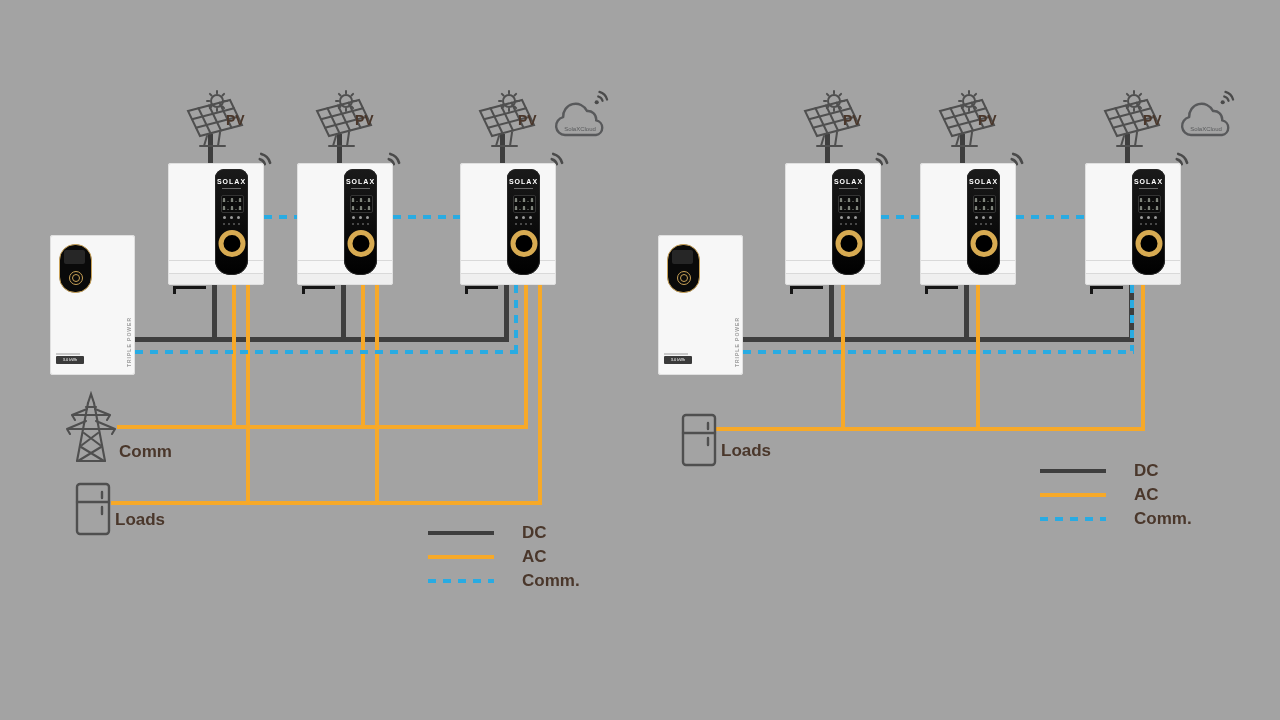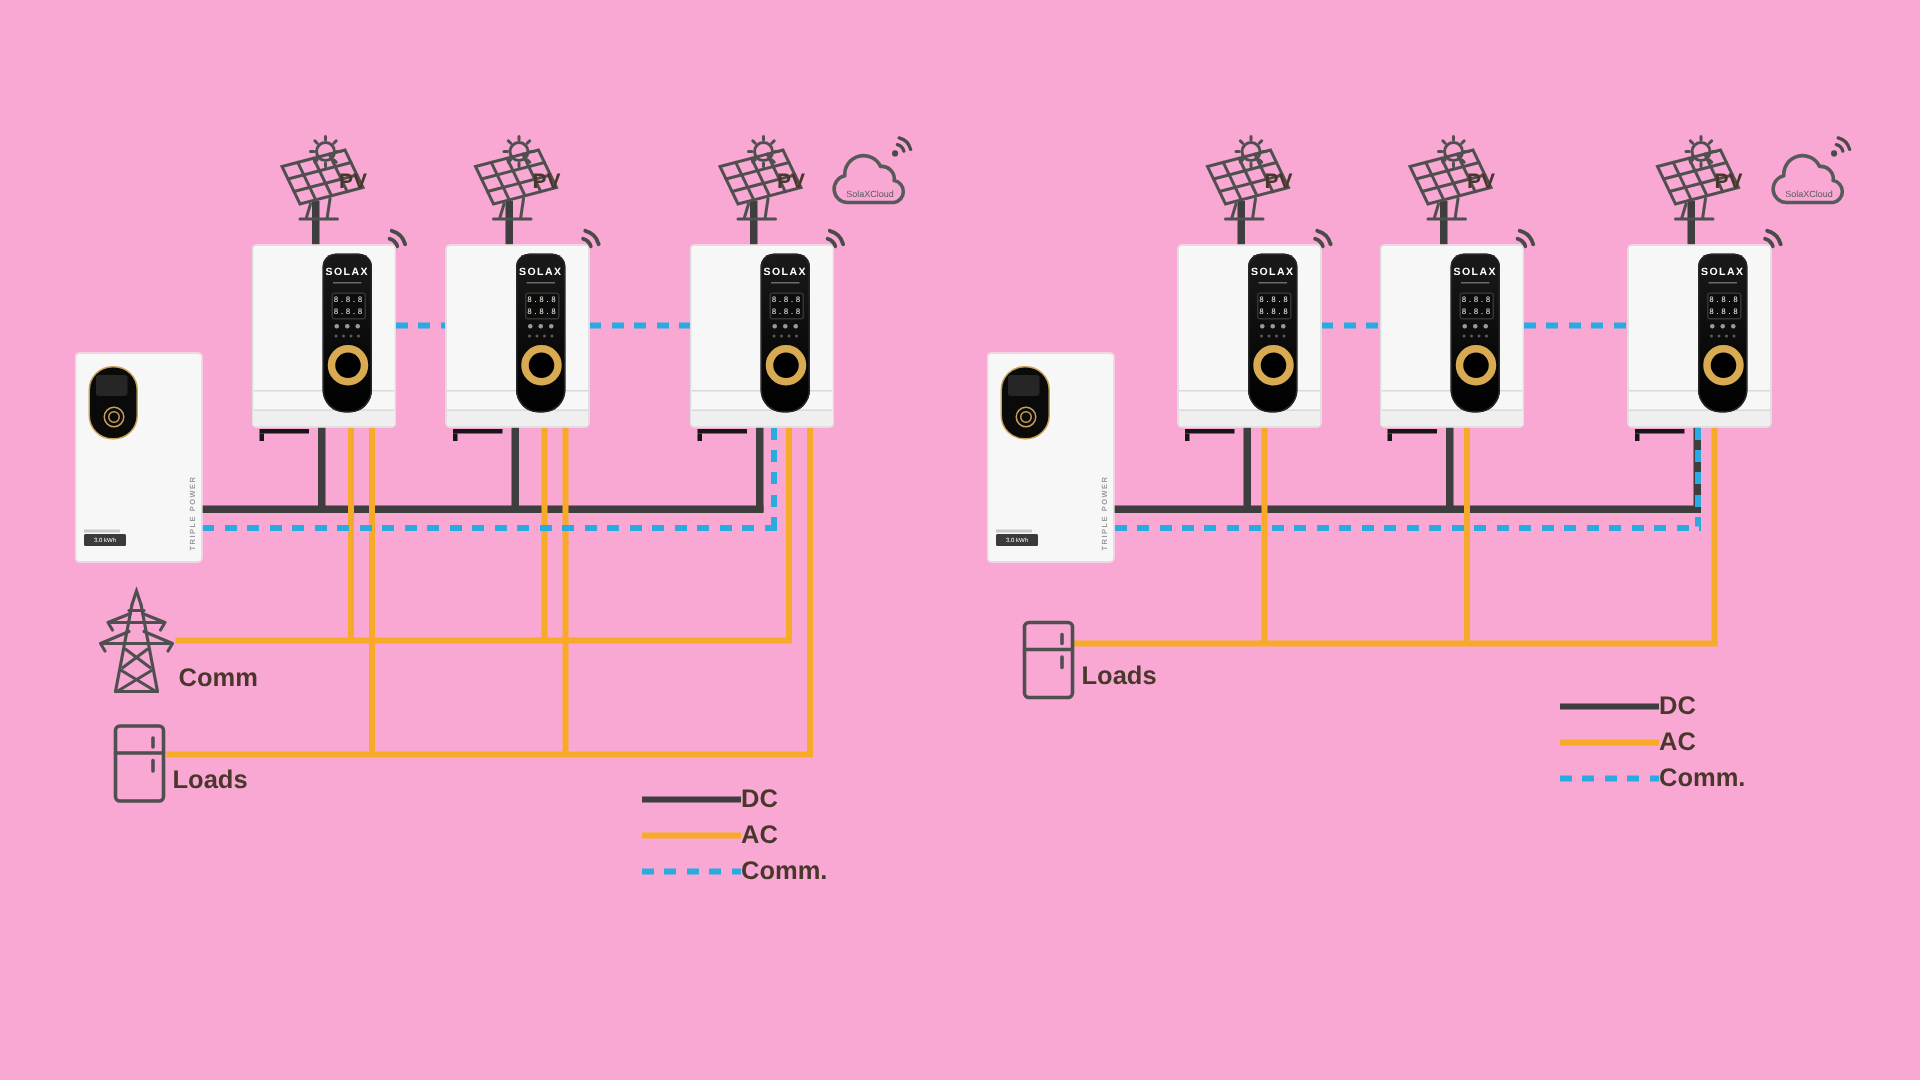--- a/index.html
+++ b/index.html
@@ -1,16 +1,16 @@
 <!DOCTYPE html>
 <html><head>
 <meta charset="utf-8">
 <style>
   html,body{margin:0;padding:0;background:#000;}
-  .stage{position:relative;width:1280px;height:720px;background:#f9a8d4;overflow:hidden;
+  .stage{position:relative;width:1280px;height:720px;background:#a3a3a3;overflow:hidden;
          font-family:"Liberation Sans",sans-serif;}
   .abs{position:absolute;}
   .wire{position:absolute;display:block;}
   .dc{background:#3e3e3e;}
   .ac{background:#f7a928;}
   .commh{background:repeating-linear-gradient(90deg,#29abe2 0 8px,transparent 8px 15px);}
   .commv{background:repeating-linear-gradient(180deg,#29abe2 0 8px,transparent 8px 15px);}
 
   
   .inverter{position:absolute;width:96px;height:122px;background:#f7f7f7;border-radius:3px;
@@ -48,21 +48,21 @@
   .bat-side{position:absolute;right:3px;bottom:8px;writing-mode:vertical-rl;transform:rotate(180deg);
            font-size:5px;font-weight:bold;color:#9a9a9a;letter-spacing:1px;}
   .bat-label{position:absolute;left:6px;bottom:11px;width:30px;}
   .bat-label .tiny-bar{width:24px;height:2px;background:#c9c9c9;margin-bottom:1px;}
   .bat-label .cap{width:28px;height:8px;background:#3a3a3a;color:#fff;font-size:4px;line-height:8px;
            text-align:center;border-radius:1px;}
 
   
   .lbl{position:absolute;color:#4a372b;font-weight:bold;}
   .legend{position:absolute;display:flex;flex-direction:column;gap:4px;}
-  .legend-row{display:flex;align-items:center;gap:0;height:20px;}
+  .legend-row{display:flex;align-items:center;gap:28px;height:20px;}
   .legend-line{width:66px;height:4px;}
   .legend-label{font-size:17px;font-weight:bold;color:#4a372b;}
 
   svg{display:block;}
 </style>
 </head>
 <body>
 
 <div class="stage">
 

